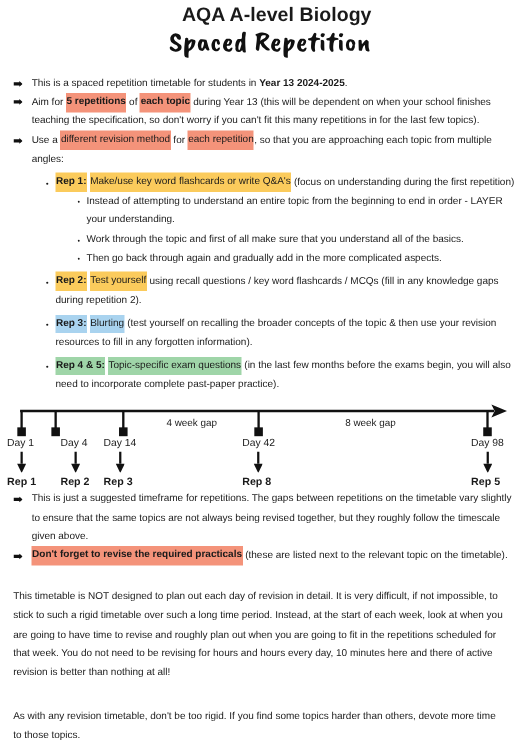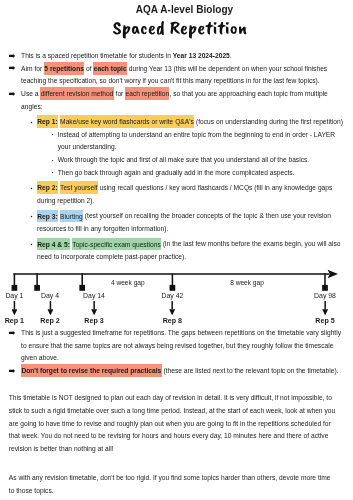--- a/index.html
+++ b/index.html
@@ -7,21 +7,21 @@
   body{
     width:353px;height:500px;overflow:hidden;background:#ffffff;
     font-family:"Liberation Sans",sans-serif;color:#1a1a1a;
     -webkit-font-smoothing:antialiased;
   }
   .page{position:relative;width:353px;height:500px;padding:0;box-sizing:border-box;}
 
   
   .hdr{text-align:center;position:relative;height:49.9px;}
   .hdr .subject{position:absolute;left:0;right:0;top:5.9px;
-                font-size:10px;font-weight:700;letter-spacing:.05px;line-height:8px;padding-left:16px;}
+                font-size:13px;font-weight:700;letter-spacing:.05px;line-height:8px;padding-left:16px;}
   .hdr .scriptwrap{position:absolute;left:113px;top:21px;width:133.5px;height:17.6px;}
   .hdr .scriptwrap svg{display:block;width:133.5px;height:17.6px;}
   .hdr .subtitle{position:absolute;left:0;right:0;top:37.6px;
                  font-size:7.1px;font-weight:400;letter-spacing:1.55px;line-height:8px;
                  text-indent:1.55px;}
 
   
   .body{position:relative;}
   .l1{font-size:6.67px;line-height:12.65px;}
   mark{padding:2.6px .3px 3.2px;border-radius:0;color:inherit;}
@@ -36,21 +36,21 @@
   .reprow{position:relative;padding-left:37px;padding-right:6px;margin-top:2.8px;}
   .reprow .dot{position:absolute;left:30px;top:4.6px;line-height:0;font-size:0;}
   .subrow{position:relative;padding-left:57.7px;padding-right:6px;}
   .subrow .dot{position:absolute;left:50.8px;top:4.6px;line-height:0;font-size:0;}
 
   
   .tl{position:relative;height:58.1px;margin-top:5.4px;}
   .tl > svg{position:absolute;left:0;top:0;}
   .gaplbl{position:absolute;top:9.8px;transform:translateX(-50%);
           font-size:6.6px;line-height:8px;white-space:nowrap;}
-  .tlcol{position:absolute;top:23.5px;transform:translateX(-50%);text-align:center;white-space:nowrap;}
+  .tlcol{position:absolute;top:23.5px;transform:translateX(-50%);text-align:left;white-space:nowrap;}
   .daylbl{font-size:6.9px;line-height:8px;}
   .darr{display:block;margin:0.3px auto 0;}
   .replbl{font-size:7.1px;font-weight:700;line-height:8px;margin-top:1.9px;}
 
   
   .body3{padding:0 16px 0 8.8px;margin-top:14.8px;}
   .para{font-size:6.67px;line-height:12.65px;margin:0 0 16.2px 0;}
 </style>
 </head>
 <body>
@@ -152,21 +152,21 @@
     <div class="replbl">Rep 1</div>
    </div>
    <div class="tlcol" style="left:50px">
     <div class="daylbl">Day 4</div>
     <svg class="darr" width="6.2" height="14.4" viewBox="0 0 62 144">
           <path d="M23.5 0h15v82h-15z" fill="#111"></path>
           <path d="M31 144 1 82h60z" fill="#111"></path>
         </svg>
     <div class="replbl">Rep 2</div>
    </div>
-   <div class="tlcol" style="left:94px">
+   <div class="tlcol" style="left:80px">
     <div class="daylbl">Day 14</div>
     <svg class="darr" width="6.2" height="14.4" viewBox="0 0 62 144">
           <path d="M23.5 0h15v82h-15z" fill="#111"></path>
           <path d="M31 144 1 82h60z" fill="#111"></path>
         </svg>
     <div class="replbl">Rep 3</div>
    </div>
    <div class="tlcol" style="left:172.4px">
     <div class="daylbl">Day 42</div>
     <svg class="darr" width="6.2" height="14.4" viewBox="0 0 62 144">

